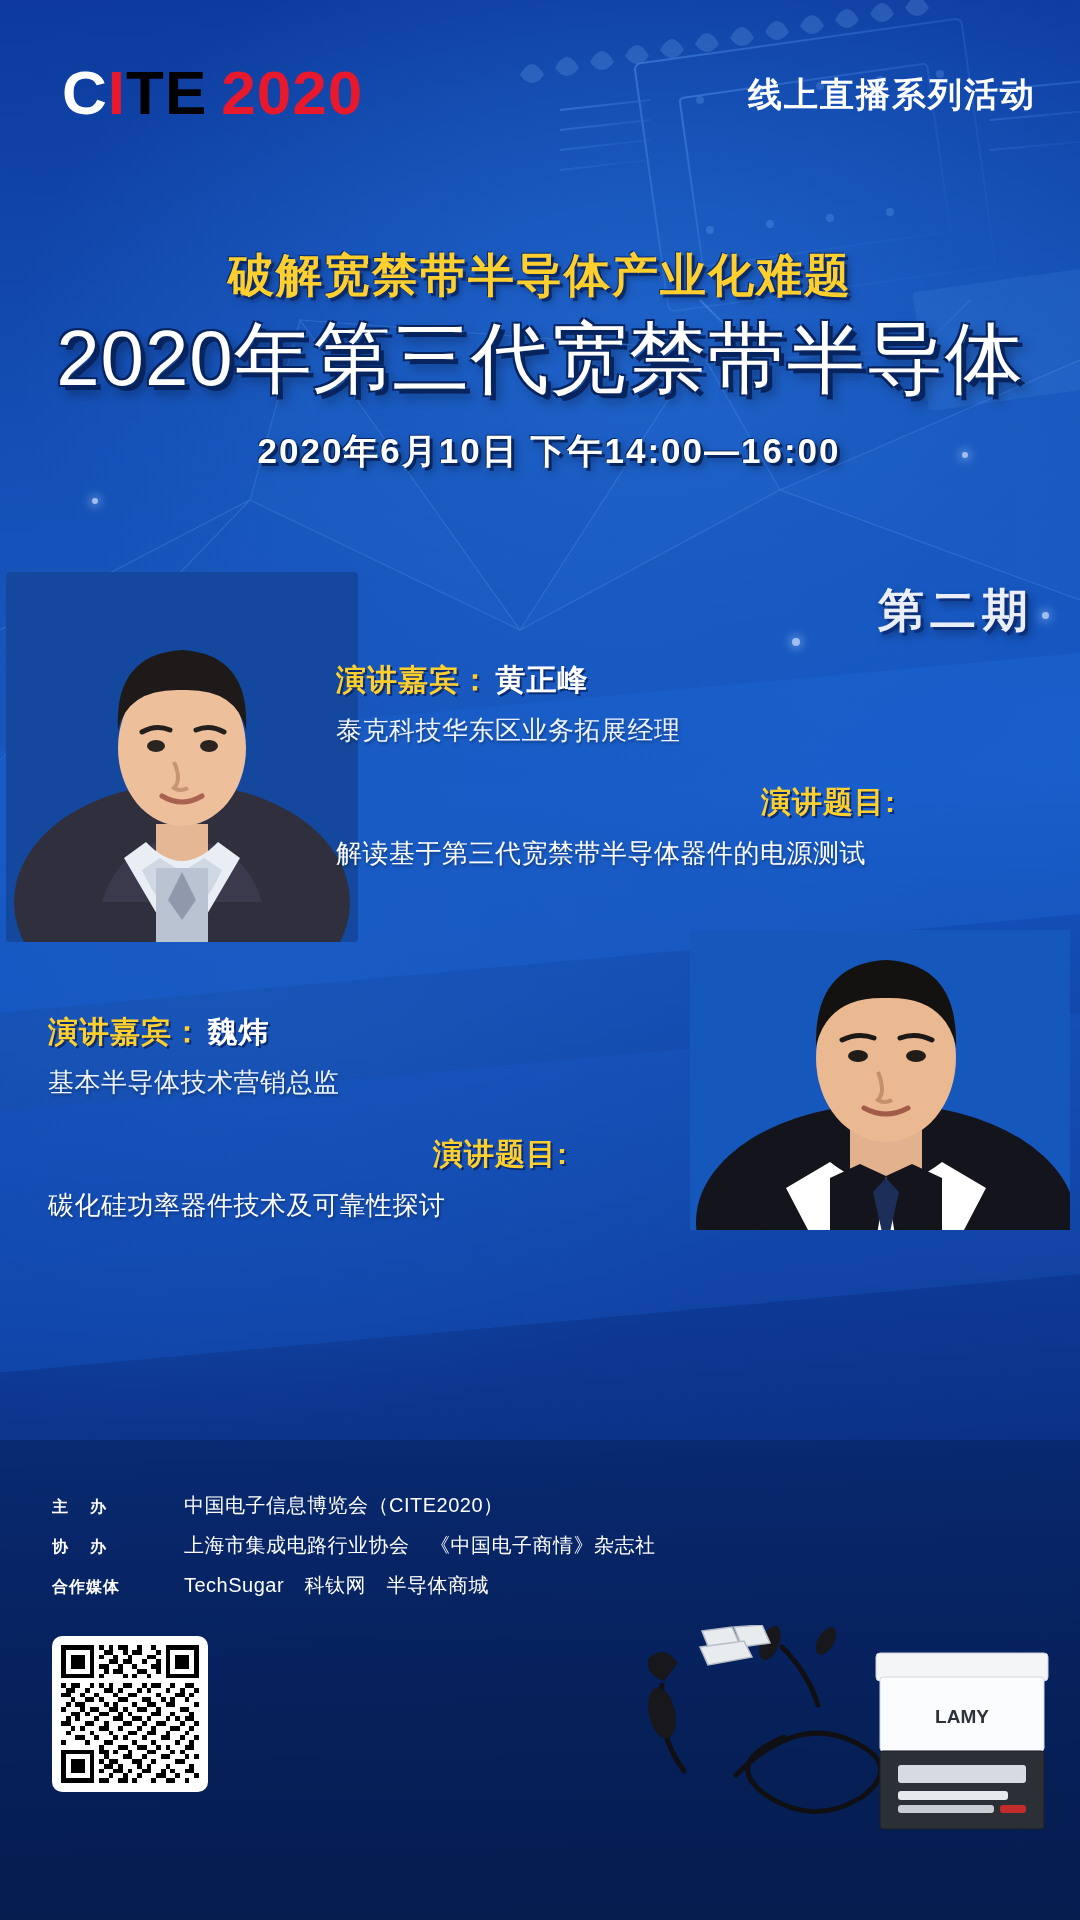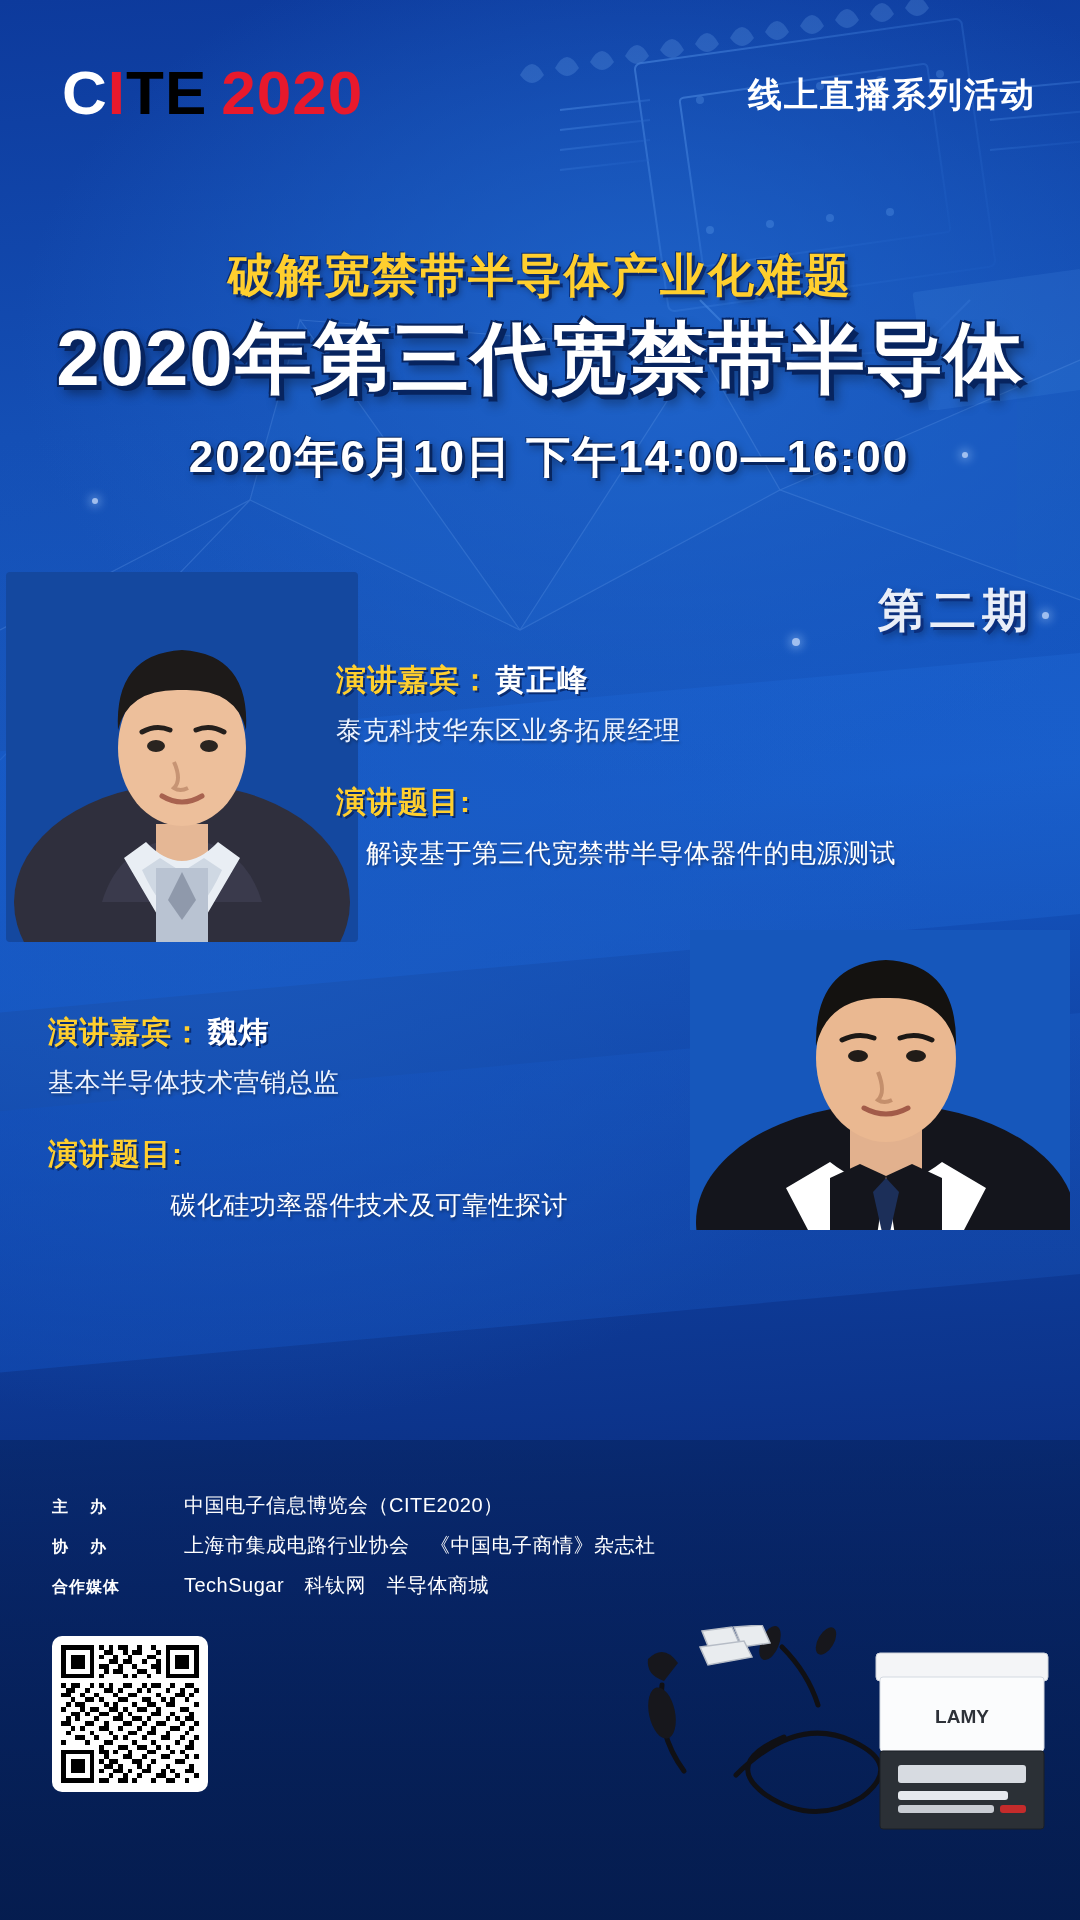--- a/index.html
+++ b/index.html
@@ -47,26 +47,26 @@
 
   
   .title-wrap{position:absolute;top:250px;left:0;width:1080px;text-align:center;}
   .subtitle-yellow{
     font-size:46px;font-weight:bold;color:#ffcf2e;letter-spacing:2px;
     text-shadow:3px 3px 0 #0a2a6e, -1px -1px 0 #0a2a6e, 4px 4px 6px rgba(0,0,0,.35);
     line-height:1.1;
   }
   .title-main{
     margin-top:14px;
-    font-size:78px;font-weight:bold;color:#ffffff;line-height:1.12;letter-spacing:1px;
+    font-size:78px;font-weight:normal;color:#ffffff;line-height:1.12;letter-spacing:1px;
     text-shadow:5px 5px 0 #07245f, -2px -2px 0 #07245f, 2px -2px 0 #07245f,
                 -2px 2px 0 #07245f, 7px 8px 12px rgba(0,0,0,.45);
   }
   .datetime{
-    margin-top:26px;font-size:44px;font-weight:bold;color:#ffffff;letter-spacing:2px;
+    margin-top:26px;font-size:35px;font-weight:bold;color:#ffffff;letter-spacing:2px;
     text-shadow:3px 3px 0 #08265f, -1px -1px 0 #08265f, 4px 5px 8px rgba(0,0,0,.40);
     padding-left:18px;
   }
   .episode{
     position:absolute;right:46px;top:580px;
     font-size:46px;font-weight:bold;color:#e9eef8;letter-spacing:6px;
     text-shadow:3px 3px 0 #0b2f7d, 4px 5px 9px rgba(0,0,0,.45);
   }
 
   
@@ -80,23 +80,23 @@
     position:absolute;right:10px;top:930px;width:380px;height:300px;overflow:hidden;
   }
   .lbl-yellow{
     color:#ffcf2e;font-size:30px;font-weight:bold;letter-spacing:1px;
     text-shadow:2px 2px 0 rgba(8,40,105,.9);
   }
   .name-white{color:#ffffff;font-size:30px;font-weight:bold;letter-spacing:1px;
               text-shadow:2px 2px 0 rgba(8,40,105,.9);}
   .role-white{color:#eef4ff;font-size:26px;margin-top:12px;letter-spacing:.5px;
               text-shadow:1px 2px 3px rgba(0,0,0,.35);}
-  .topic-label{margin-top:34px;}
+  .topic-label{margin-top:34px;text-align:right;}
   .topic-body{color:#ffffff;font-size:26px;margin-top:12px;line-height:1.42;letter-spacing:.5px;
-              text-shadow:1px 2px 3px rgba(0,0,0,.35);text-align:right;}
+              text-shadow:1px 2px 3px rgba(0,0,0,.35);}
 
   
   .credits{position:absolute;left:52px;top:1492px;width:720px;}
   .credit-row{display:flex;align-items:baseline;margin-bottom:13px;white-space:nowrap;}
   .credit-key{
     color:#ffffff;font-size:16px;font-weight:bold;letter-spacing:1px;
     width:132px;flex:0 0 132px;
   }
   .credit-key.spread{letter-spacing:22px;}
   .credit-val{color:#ffffff;font-size:20px;letter-spacing:.5px;}

